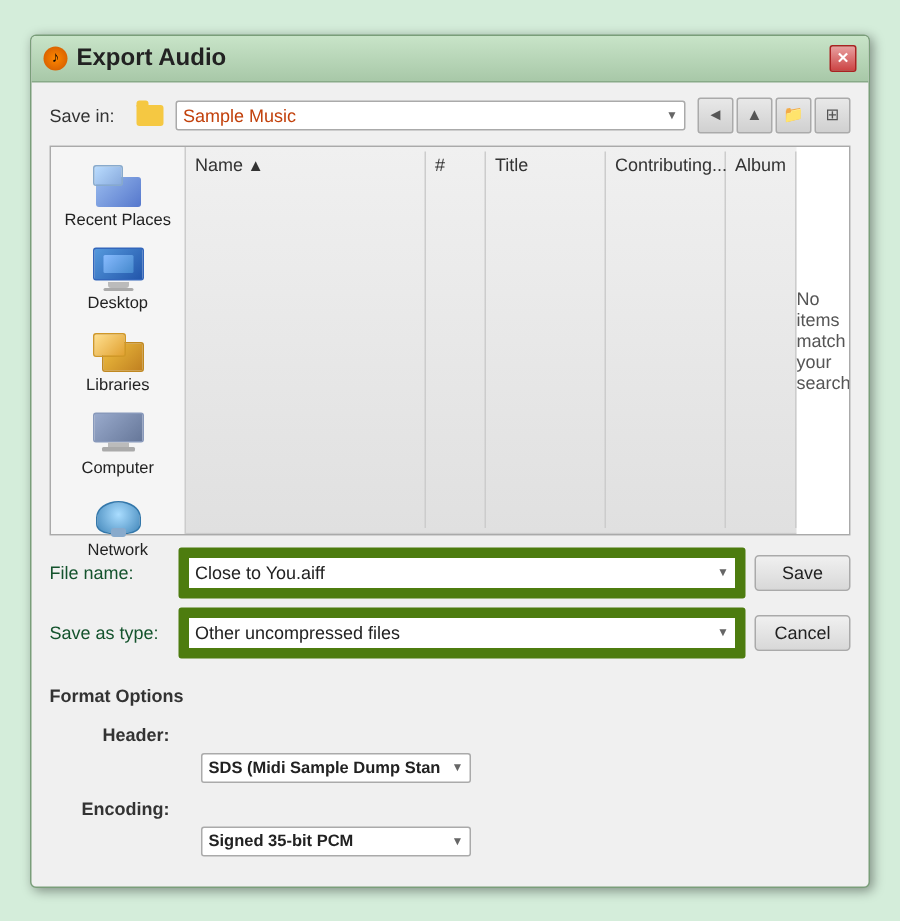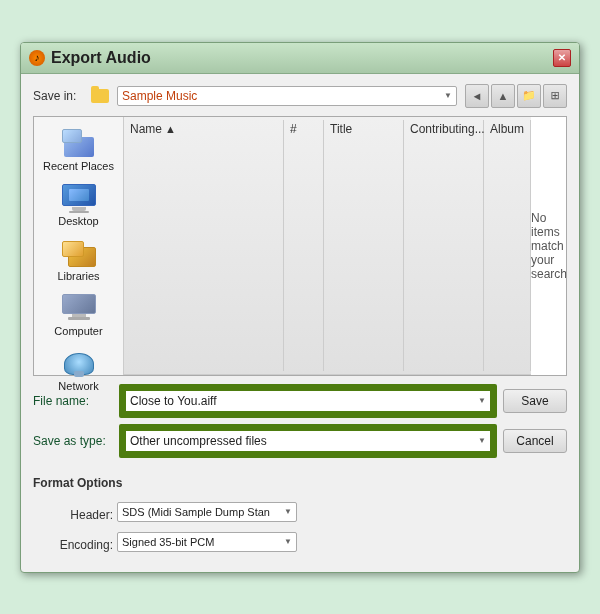--- a/index.html
+++ b/index.html
@@ -309,41 +309,43 @@
       color: #333;
       margin: 8px 0 12px 0;
     }
 
     .format-options {
       padding: 4px 0 0 0;
     }
 
     .format-row {
       display: flex;
-      align-items: flex-end;
+      align-items: flex-start;
       margin-bottom: 10px;
-      gap: 4px;
+      gap: 21px;
+      font-weight: bold;
     }
 
     .format-label {
       min-width: 80px;
       text-align: right;
       color: #333;
     }
 
     .format-dropdown {
       width: 180px;
       display: flex;
       align-items: center;
       background: white;
       border: 1px solid #aaa;
       border-radius: 2px;
       padding: 3px 4px;
       gap: 4px;
       cursor: pointer;
+      margin-top: 19px;
     }
 
     .format-dropdown-text {
       flex: 1;
       color: #222;
       font-size: 11px;
     }
   </style>
 </head>
 <body>

